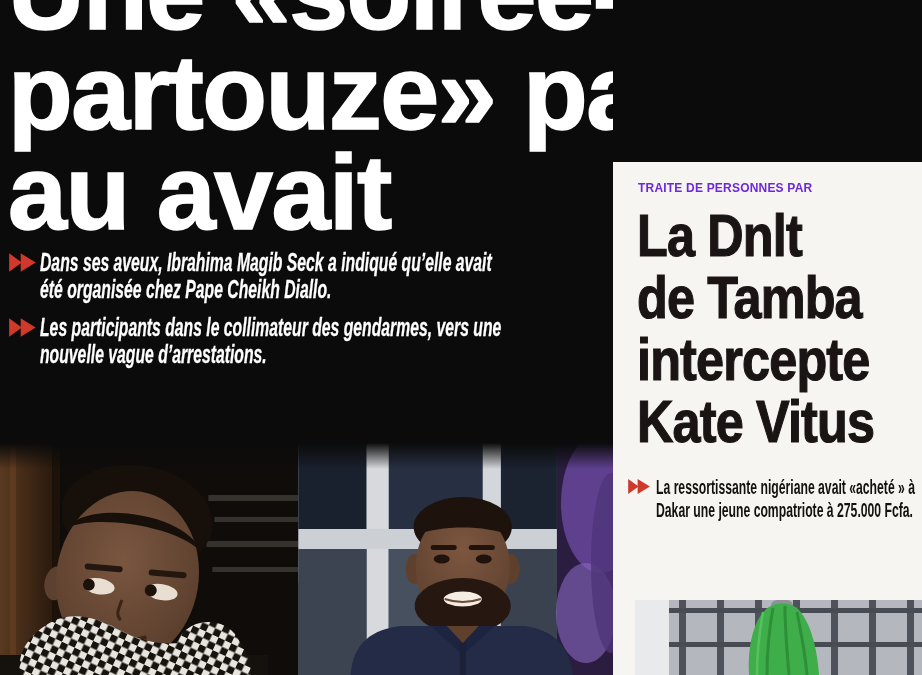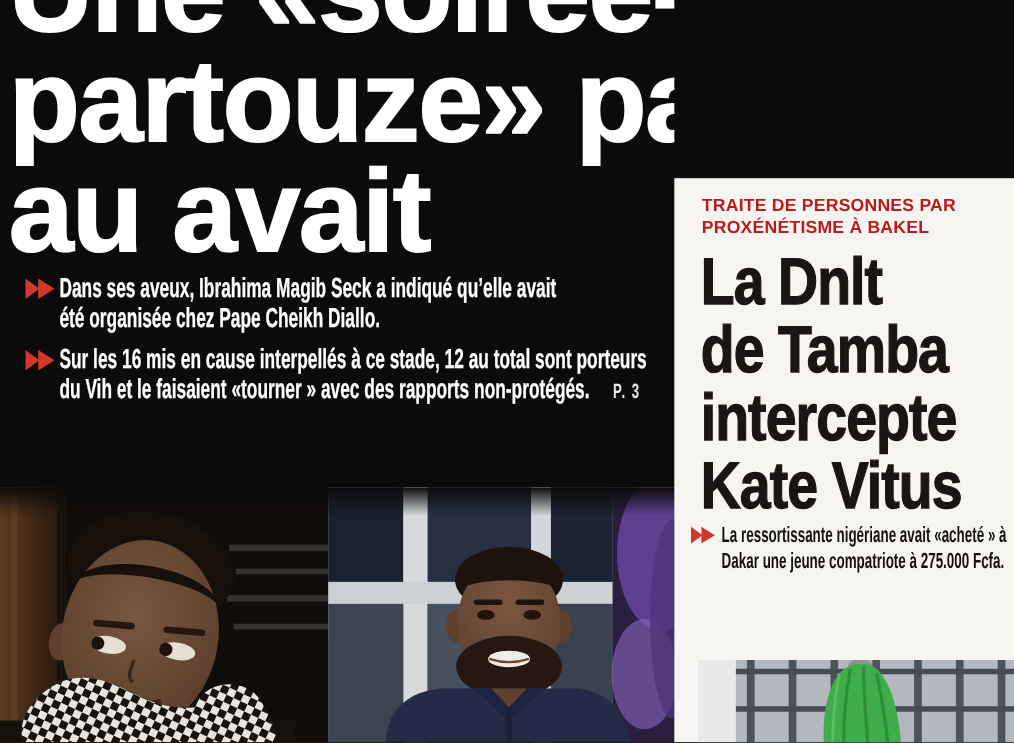--- a/index.html
+++ b/index.html
@@ -9,40 +9,40 @@
     font-family:"Liberation Sans", sans-serif;
   }
   
   .left-col{position:absolute; left:0; top:0; width:613px; height:675px; overflow:hidden; z-index:1;}
   .lead-headline{
     position:absolute; left:8px; top:-58px;
     font-size:106px; line-height:100px; font-weight:700;
     color:#ffffff; letter-spacing:-1.5px; white-space:nowrap;
     -webkit-text-stroke:1.6px #ffffff;
   }
-  .lead-bullets{position:absolute; left:22px; top:249px; width:600px;}
+  .lead-bullets{position:absolute; left:8px; top:249px; width:600px;font-style:italic;}
   .bullet{position:relative; padding-left:32px; margin-bottom:11px;}
   .bullet .chev{position:absolute; left:0; top:3px; width:30px; height:21px; display:block;}
   .btext{
     font-size:25px; line-height:27px; font-weight:700; color:#ffffff;
     transform:scaleX(0.63); transform-origin:left top; white-space:nowrap;
     -webkit-text-stroke:0.3px #ffffff;
   }
   .pref-light{font-size:19px; margin-left:34px; letter-spacing:2px; color:#e8e8e8; -webkit-text-stroke:0;}
   .lead-photo{position:absolute; left:0; top:443px; width:613px; height:232px; z-index:2;}
   .lead-photo svg{display:block; width:100%; height:100%;}
 
   
   .side-panel{
     position:absolute; left:613px; top:162px; width:309px; height:513px;
     background:#f7f5f2; z-index:5;
   }
   .kicker{
-    margin:16px 0 0 25px; font-size:16px; line-height:20px; font-weight:700;
-    color:#b91c1c; letter-spacing:0.2px;
+    margin:16px 0 0 25px; font-size:12px; line-height:20px; font-weight:700;
+    color:#6d28d9; letter-spacing:0.2px;
   }
   .side-headline{
     margin:7px 0 0 24px; font-size:60px; line-height:62px; font-weight:700;
     color:#1a1514; letter-spacing:-1px; white-space:nowrap;
     transform:scaleX(0.84); transform-origin:left top;
     -webkit-text-stroke:1.2px #1a1514;
   }
   .side-bullets{position:absolute; left:14px; top:314px; width:295px;}
   .sbullet{position:relative; padding-left:29px; margin-bottom:8px;}
   .sbullet .chev{position:absolute; left:0; top:2px; width:25px; height:17px; display:block;}
@@ -73,33 +73,31 @@
         <svg class="chev" viewBox="0 0 26 18">
           <path d="M1 1 L12 9 L1 17 Z" fill="#cf382a"></path>
             <path d="M11 1 L24 9 L11 17 Z" fill="#cf382a"></path>
         </svg>
         <div class="btext">
           <div>Dans ses aveux, Ibrahima Magib Seck a indiqué qu’elle avait</div>
           <div>été organisée chez Pape Cheikh Diallo.</div>
         </div>
       </div>
 
-
       <div class="bullet">
         <svg class="chev" viewBox="0 0 26 18">
           <path d="M1 1 L12 9 L1 17 Z" fill="#cf382a"></path>
             <path d="M11 1 L24 9 L11 17 Z" fill="#cf382a"></path>
         </svg>
         <div class="btext">
-          <div>Sur les 16 mis en cause interpellés à ce stade, 12 au total sont porteurs</div>
-          <div>
-            <span>du Vih et le faisaient «tourner » avec des rapports non-protégés.</span><span class="pref-light">P. 3</span>
-          </div>
+          <div>Les participants dans le collimateur des gendarmes, vers une</div>
+          <div>nouvelle vague d’arrestations.</div>
         </div>
       </div>
+
 
     </div>
 
     <div class="lead-photo">
       <svg viewBox="0 0 612 232" preserveAspectRatio="none">
         <defs>
           <linearGradient id="wood" x1="0" y1="0" x2="1" y2="0">
             <stop offset="0" stop-color="#5a3a20"></stop>
               <stop offset="1" stop-color="#2b1a0e"></stop>
           </linearGradient>
@@ -200,21 +198,20 @@
 
         <rect width="612" height="26" fill="url(#fadeTop)"></rect>
       </svg>
     </div>
   </div>
 
   <div class="side-panel">
 
     <div class="kicker">
       <div>TRAITE DE PERSONNES PAR</div>
-      <div>PROXÉNÉTISME À BAKEL</div>
     </div>
 
     <div class="side-headline">
       <div>La Dnlt</div>
       <div>de Tamba</div>
       <div>intercepte</div>
       <div>Kate Vitus</div>
     </div>
 
     <div class="side-bullets">

